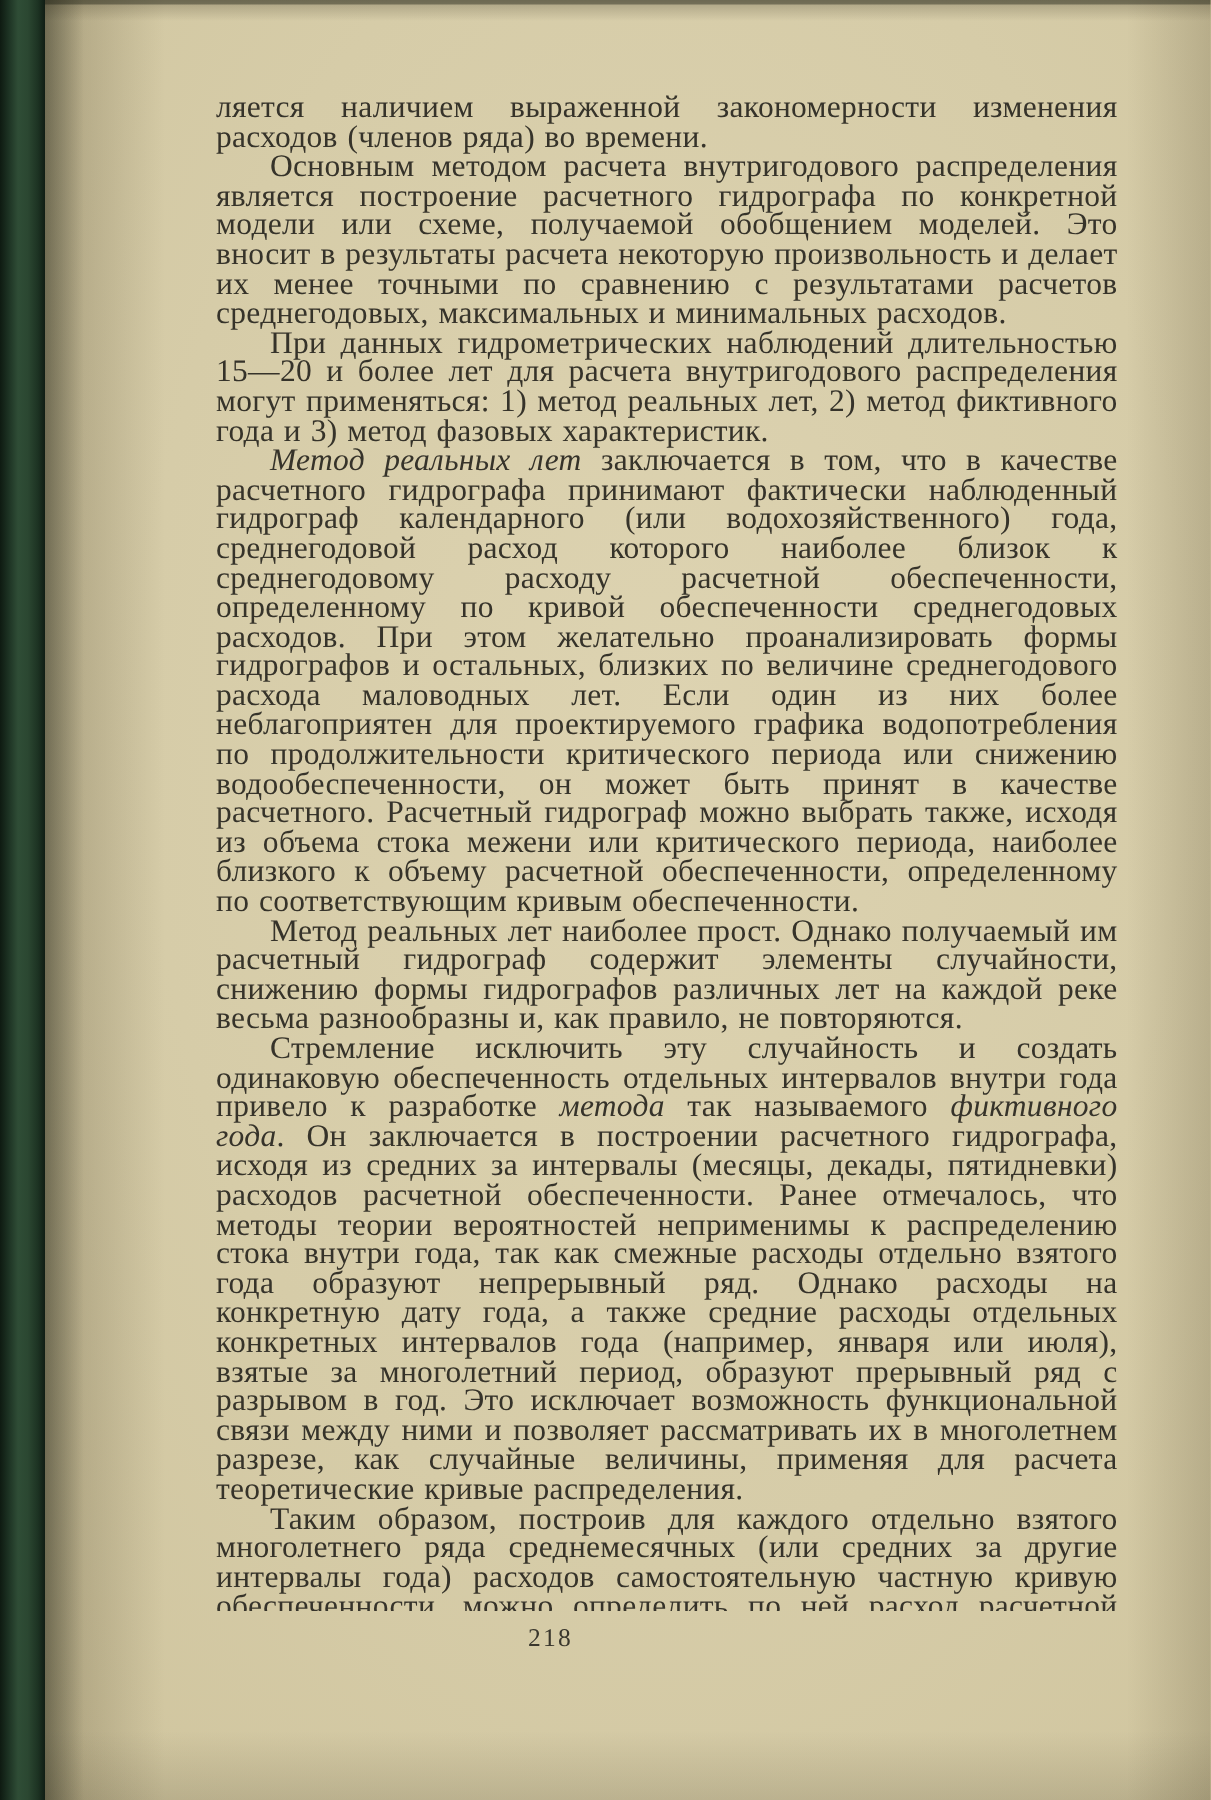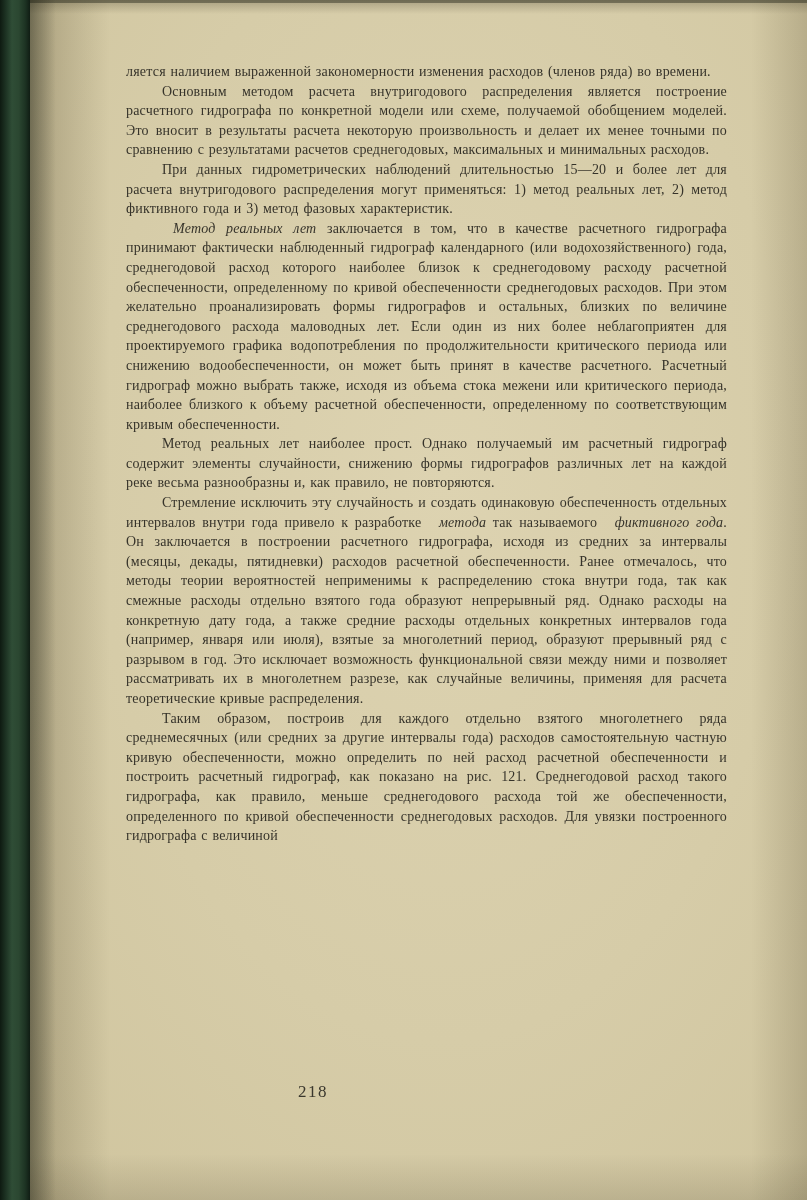--- a/index.html
+++ b/index.html
@@ -27,32 +27,32 @@
     position: absolute; left: 30px; top: 0; bottom: 0; width: 26px;
     background: linear-gradient(90deg, rgba(20,25,15,0.38), rgba(20,25,15,0));
     pointer-events: none;
   }
   .top-edge-line {
     position: absolute; top: 0; left: 0; right: 0; height: 3px;
     background: rgba(28,30,18,0.42);
     pointer-events: none;
   }
   .text-block {
-    position: absolute; left: 126px; top: 62px; width: 601px; height: 1012px;
+    position: absolute; left: 144px; top: 62px; width: 601px; height: 1012px;
     overflow: hidden;
-    font-size: 14px; line-height: 19.6px; letter-spacing: 0.2px;
+    font-size: 21px; line-height: 19.6px; letter-spacing: 0.2px;
     color: #36332a; text-align: justify;
     word-spacing: 1px;
   }
   .para { margin: 0; padding: 0; }
   .para.indent { text-indent: 36px; }
-  .seg.italic { font-style: italic; margin-left: 11px; }
+  .seg.italic { font-style: italic; }
   .page-number {
     position: absolute; left: 298px; top: 1082px; width: 84px;
-    text-align: left; font-size: 17px; letter-spacing: 1.5px; color: #3a372d;
+    text-align: right; font-size: 17px; letter-spacing: 1.5px; color: #3a372d;
   }
 </style>
 </head>
 <body>
 
 <div class="scan-page">
   <div class="top-edge-line"></div>
   <div class="book-edge"></div>
   <div class="edge-shadow"></div>
 

